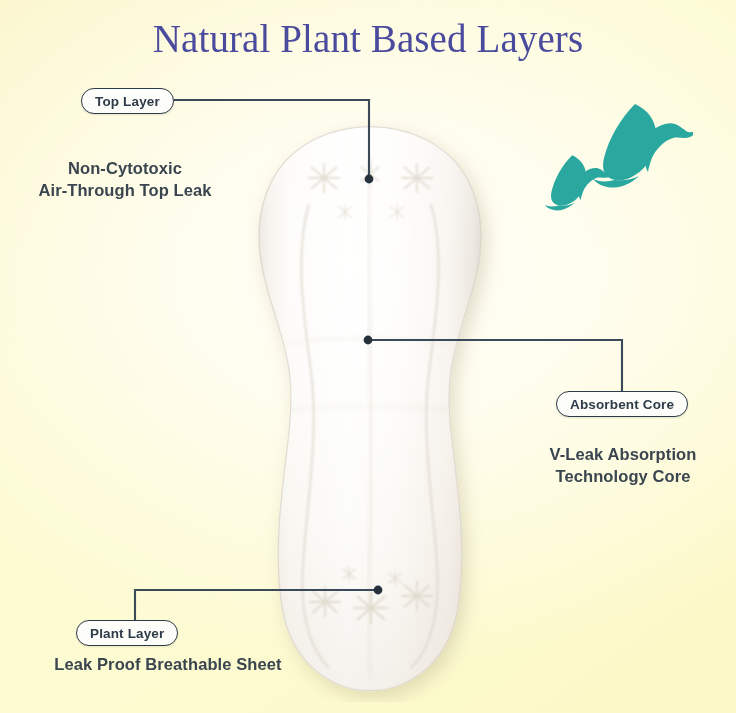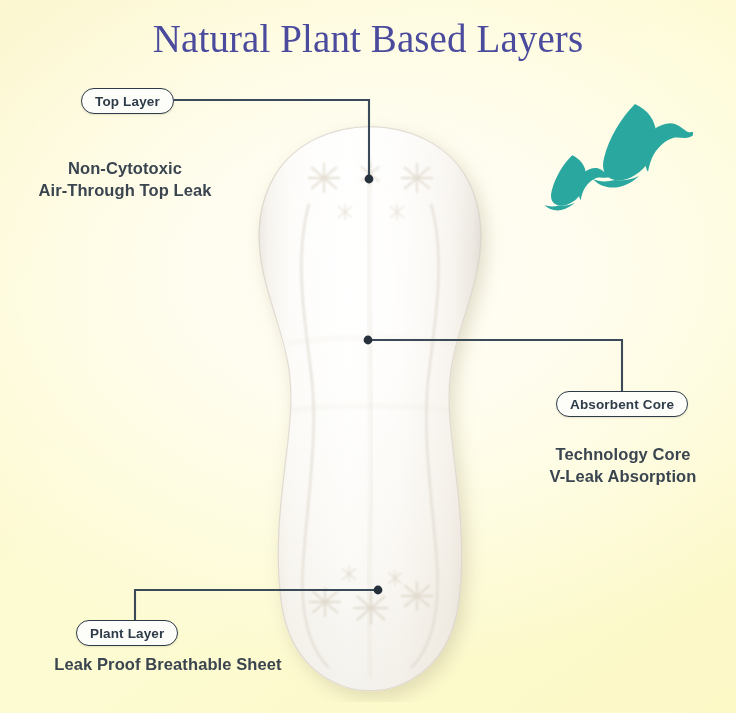--- a/index.html
+++ b/index.html
@@ -334,22 +334,22 @@
   </svg>
 
   <div class="pill" id="pill-top">Top Layer</div>
   <div class="caption" id="caption-top">
     <div>Non-Cytotoxic</div>
     <div>Air-Through Top Leak</div>
   </div>
 
   <div class="pill" id="pill-core">Absorbent Core</div>
   <div class="caption" id="caption-core">
+    <div>V-Leak Absorption</div>
     <div>Technology Core</div>
-    <div>V-Leak Absorption</div>
   </div>
 
   <div class="pill" id="pill-bottom">Plant Layer</div>
   <div class="caption" id="caption-bottom">
     <div>Leak Proof Breathable Sheet</div>
   </div>
 
 </div>
 
 </body></html>

